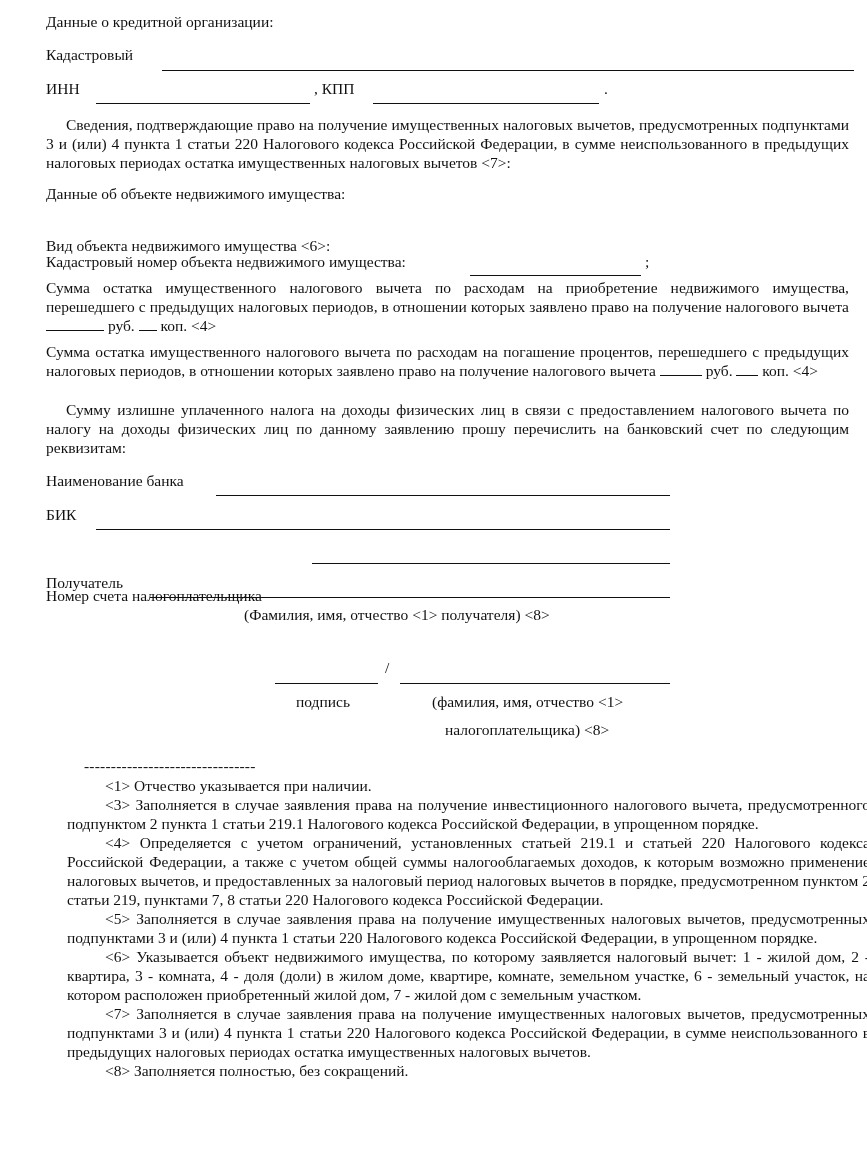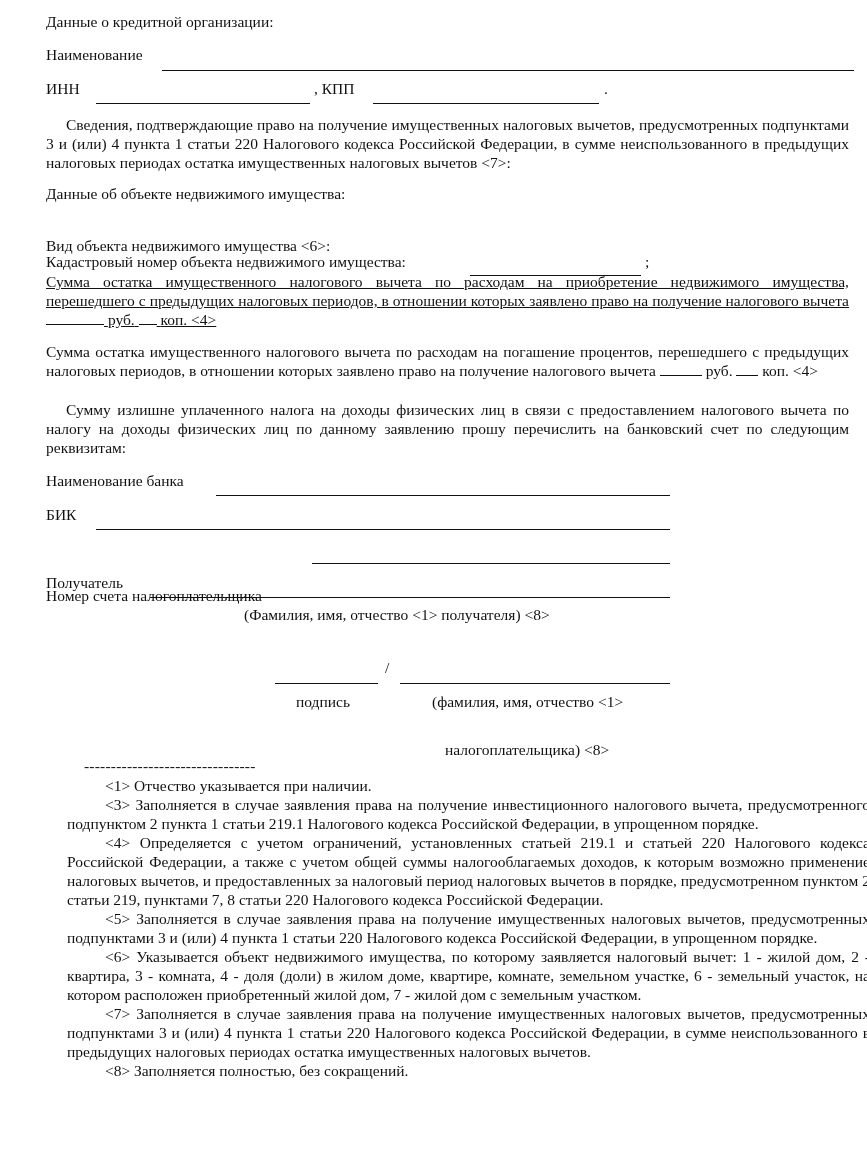--- a/index.html
+++ b/index.html
@@ -14,38 +14,38 @@
   .indent { text-indent: 20px; }
   .fn { position: absolute; left: 46px; width: 803px; text-align: justify; white-space: normal; margin-left: 21px; }
   .fn .i { text-indent: 38px; }
   .u { display: inline-block; border-bottom: 1px solid #111; height: 13px; vertical-align: baseline; }
 </style>
 </head>
 <body>
 
 <div class="abs" style="left:46px; top:12px;">Данные о кредитной организации:</div>
 
-<div class="abs" style="left:46px; top:45px;">Наименование</div>
+<div class="abs" style="left:46px; top:45px;">Кадастровый</div>
 <div class="line" style="left:162px; width:692px; top:70px;"></div>
 
 <div class="abs" style="left:46px; top:79px;">ИНН</div>
 <div class="line" style="left:96px; width:214px; top:103px;"></div>
 <div class="abs" style="left:314px; top:79px;">, КПП</div>
 <div class="line" style="left:373px; width:226px; top:103px;"></div>
 <div class="abs" style="left:604px; top:79px;">.</div>
 
 <div class="para indent" style="top:115px;">Сведения, подтверждающие право на получение имущественных налоговых вычетов, предусмотренных подпунктами 3 и (или) 4 пункта 1 статьи 220 Налогового кодекса Российской Федерации, в сумме неиспользованного в предыдущих налоговых периодах остатка имущественных налоговых вычетов &lt;7&gt;:</div>
 
 <div class="abs" style="left:46px; top:184px;">Данные об объекте недвижимого имущества:</div>
 <div class="abs" style="left:46px; top:236px;">Вид объекта недвижимого имущества &lt;6&gt;:</div>
 <div class="abs" style="left:46px; top:252px;">Кадастровый номер объекта недвижимого имущества:</div>
 <div class="line" style="left:470px; width:171px; top:275px;"></div>
 <div class="abs" style="left:645px; top:252px;">;</div>
 
-<div class="para" style="top:272px;text-decoration:underline;">
+<div class="para" style="top:278px;">
   <span>Сумма остатка имущественного налогового вычета по расходам на приобретение недвижимого имущества, перешедшего с предыдущих налоговых периодов, в отношении которых заявлено право на получение налогового вычета</span>
   <span class="u" style="width:58px;"></span>
   <span>руб.</span>
   <span class="u" style="width:18px;"></span>
   <span>коп. &lt;4&gt;</span>
 </div>
 
 <div class="para" style="top:342px;">
   <span>Сумма остатка имущественного налогового вычета по расходам на погашение процентов, перешедшего с предыдущих налоговых периодов, в отношении которых заявлено право на получение налогового вычета</span>
   <span class="u" style="width:42px;"></span>
@@ -68,21 +68,21 @@
 <div class="abs" style="left:46px; top:573px;">Получатель</div>
 <div class="line" style="left:150px; width:520px; top:597px;"></div>
 
 <div class="abs" style="left:244px; top:605px;">(Фамилия, имя, отчество &lt;1&gt; получателя) &lt;8&gt;</div>
 
 <div class="abs" style="left:385px; top:658px;">/</div>
 <div class="line" style="left:275px; width:103px; top:683px;"></div>
 <div class="line" style="left:400px; width:270px; top:683px;"></div>
 <div class="abs" style="left:296px; top:692px;">подпись</div>
 <div class="abs" style="left:432px; top:692px;">(фамилия, имя, отчество &lt;1&gt;</div>
-<div class="abs" style="left:445px; top:740px;">налогоплательщика) &lt;8&gt;</div>
+<div class="abs" style="left:445px; top:720px;">налогоплательщика) &lt;8&gt;</div>
 
 <div class="abs" style="left:84px; top:756px; letter-spacing:0.2px;">--------------------------------</div>
 
 <div class="fn" style="top:776px;">
   <div class="i">&lt;1&gt; Отчество указывается при наличии.</div>
   <div class="i">&lt;3&gt; Заполняется в случае заявления права на получение инвестиционного налогового вычета, предусмотренного подпунктом 2 пункта 1 статьи 219.1 Налогового кодекса Российской Федерации, в упрощенном порядке.</div>
   <div class="i">&lt;4&gt; Определяется с учетом ограничений, установленных статьей 219.1 и статьей 220 Налогового кодекса Российской Федерации, а также с учетом общей суммы налогооблагаемых доходов, к которым возможно применение налоговых вычетов, и предоставленных за налоговый период налоговых вычетов в порядке, предусмотренном пунктом 2 статьи 219, пунктами 7, 8 статьи 220 Налогового кодекса Российской Федерации.</div>
   <div class="i">&lt;5&gt; Заполняется в случае заявления права на получение имущественных налоговых вычетов, предусмотренных подпунктами 3 и (или) 4 пункта 1 статьи 220 Налогового кодекса Российской Федерации, в упрощенном порядке.</div>
   <div class="i">&lt;6&gt; Указывается объект недвижимого имущества, по которому заявляется налоговый вычет: 1 - жилой дом, 2 - квартира, 3 - комната, 4 - доля (доли) в жилом доме, квартире, комнате, земельном участке, 6 - земельный участок, на котором расположен приобретенный жилой дом, 7 - жилой дом с земельным участком.</div>
   <div class="i">&lt;7&gt; Заполняется в случае заявления права на получение имущественных налоговых вычетов, предусмотренных подпунктами 3 и (или) 4 пункта 1 статьи 220 Налогового кодекса Российской Федерации, в сумме неиспользованного в предыдущих налоговых периодах остатка имущественных налоговых вычетов.</div>

